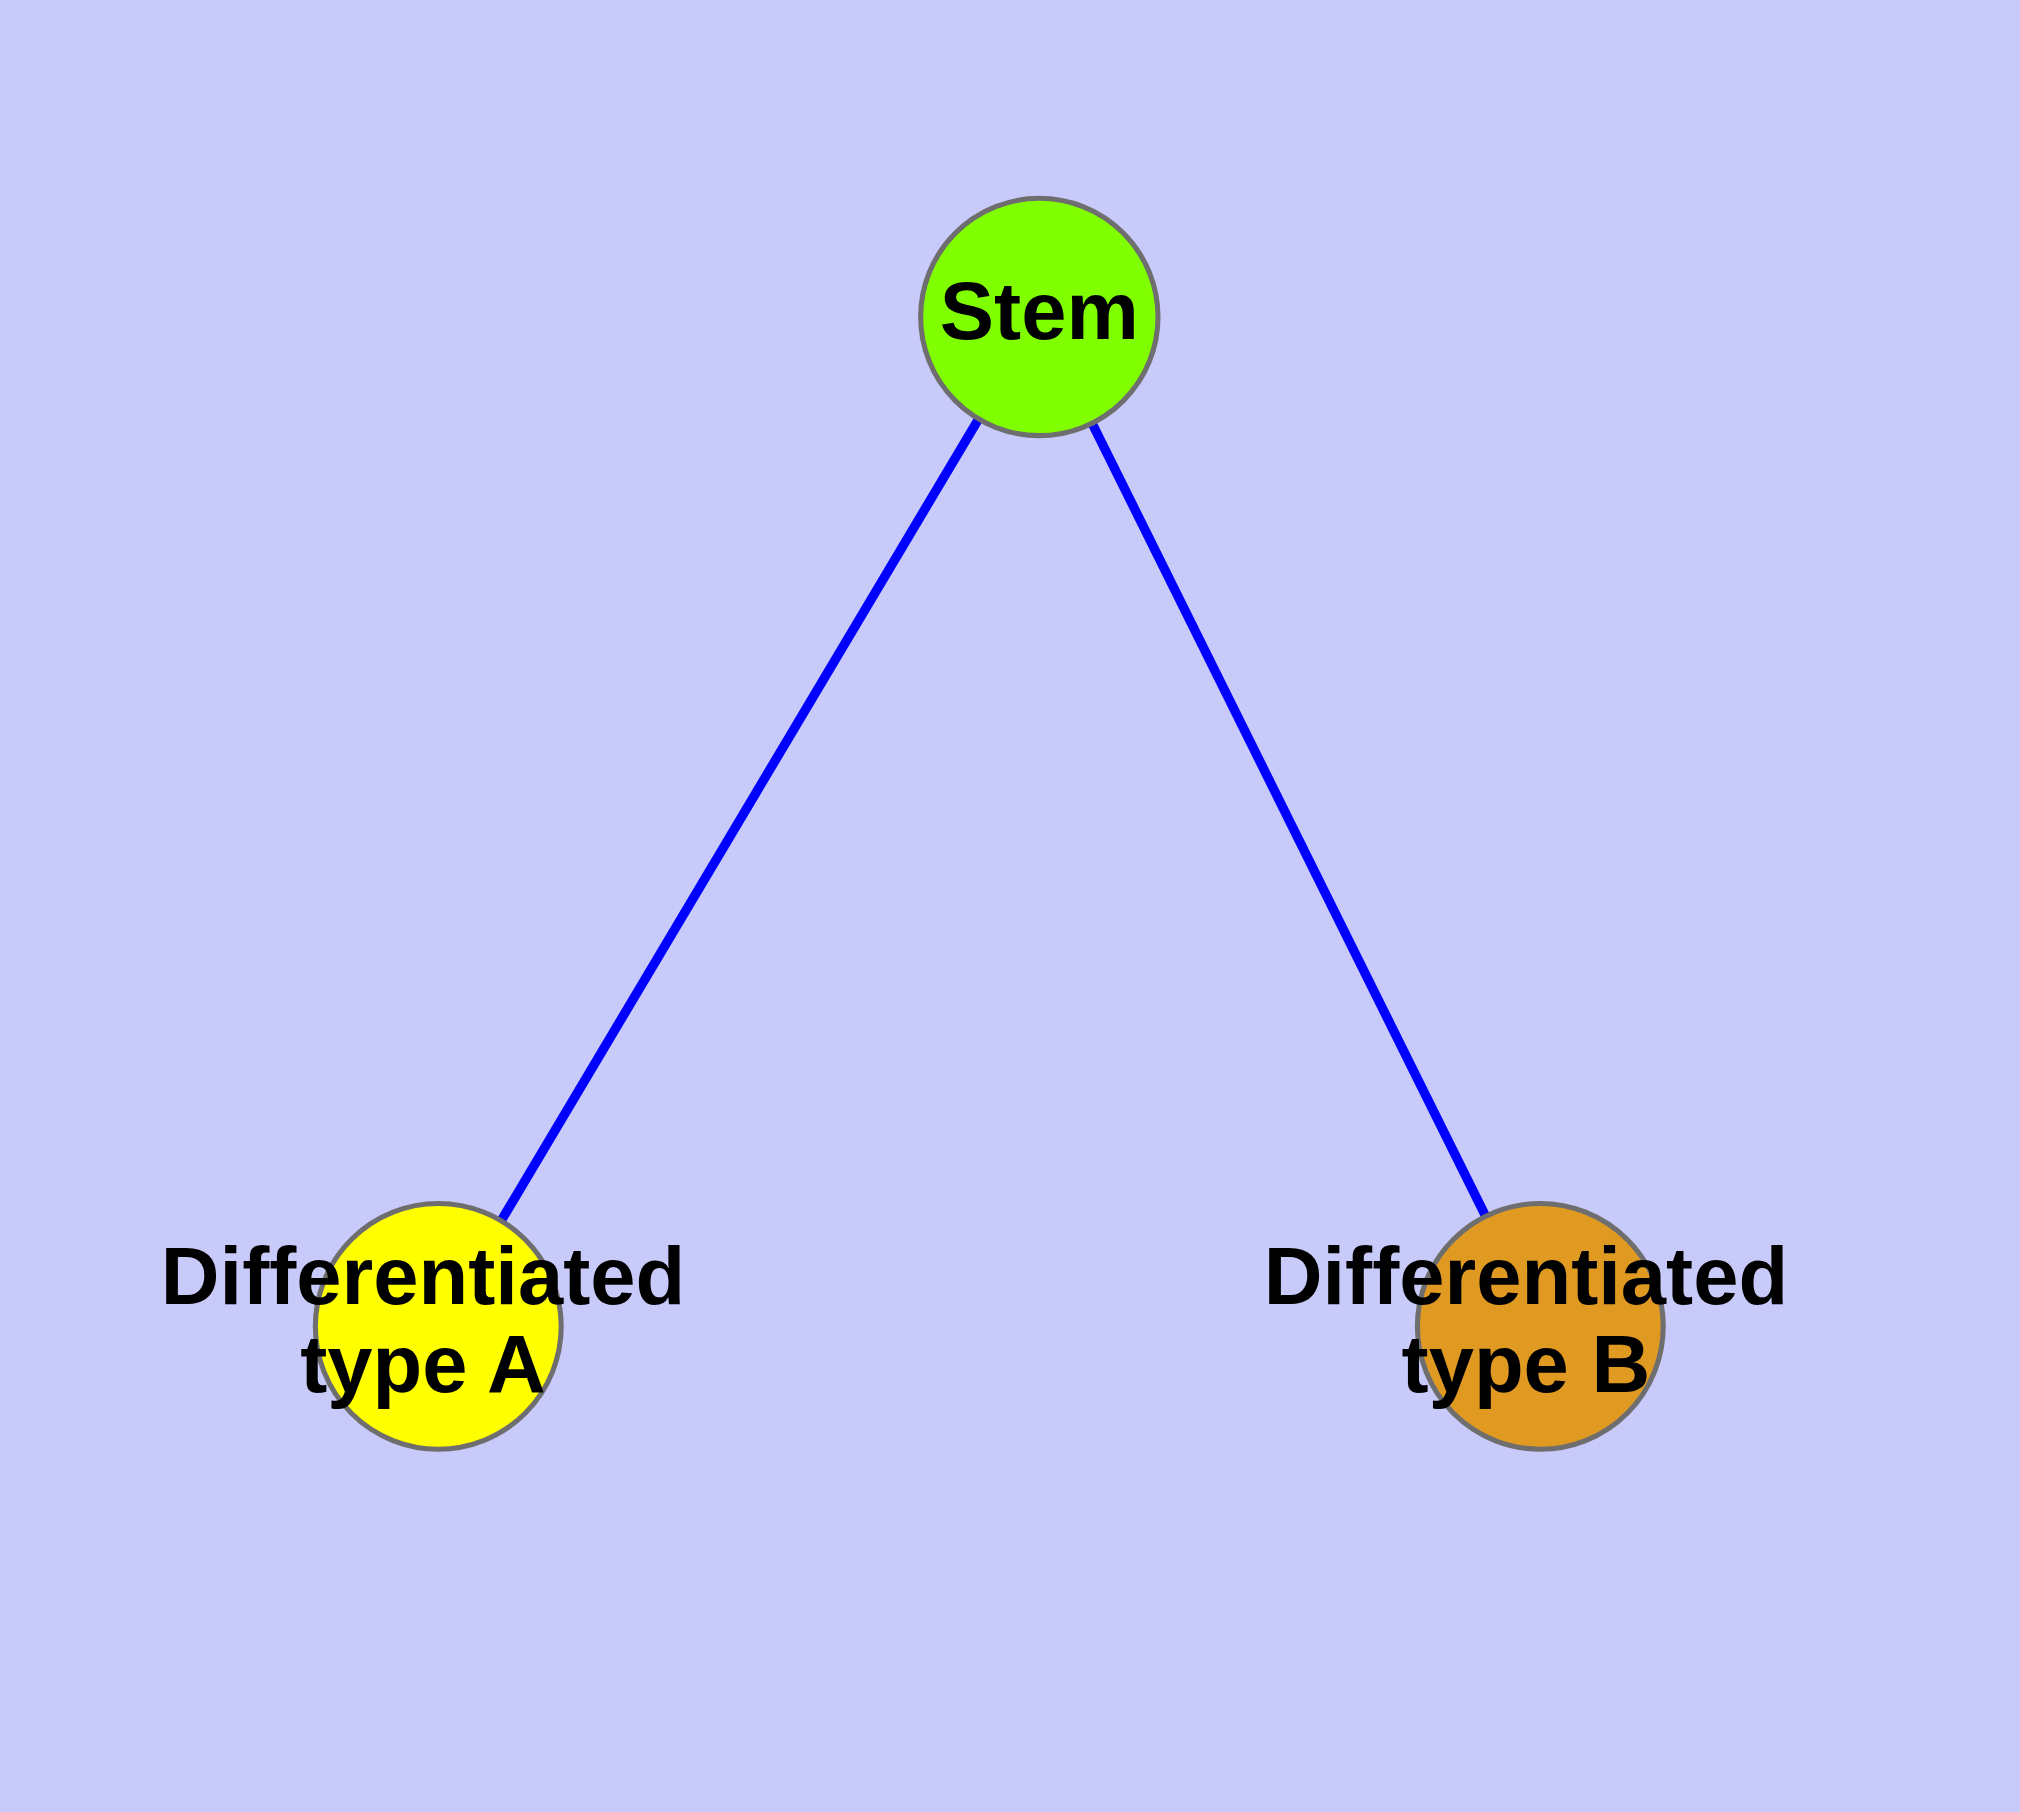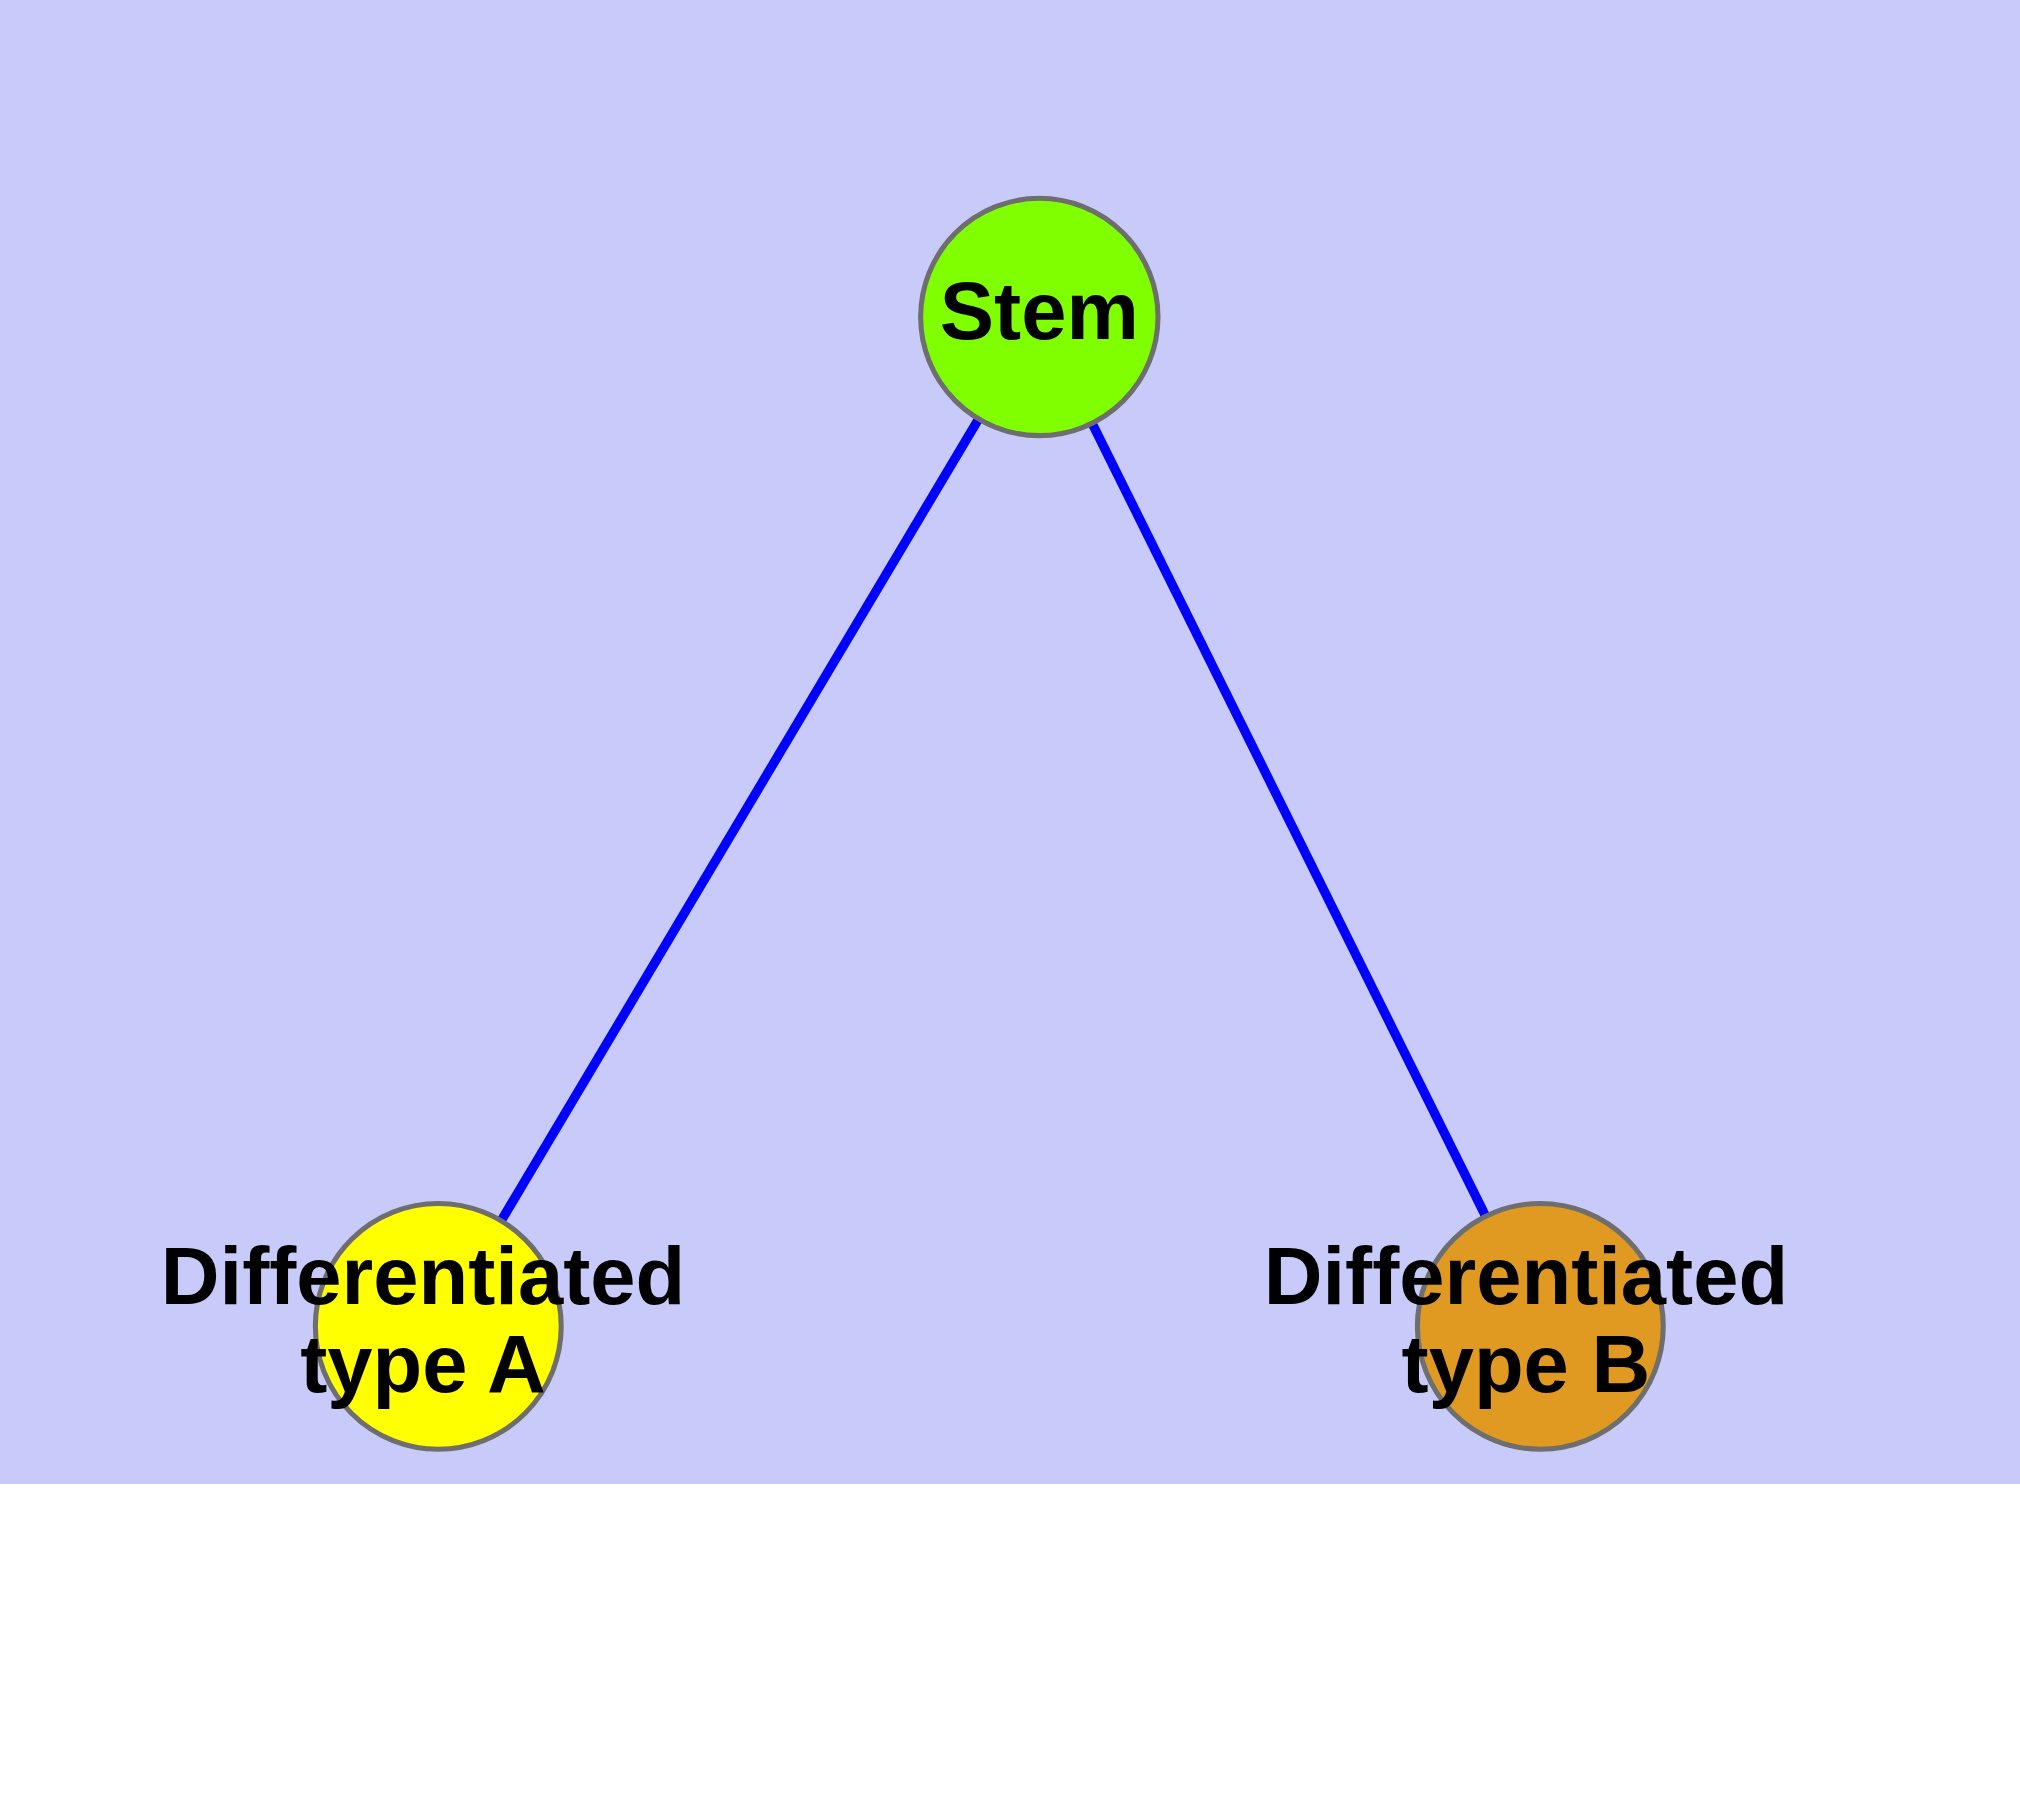--- a/index.html
+++ b/index.html
@@ -26,21 +26,21 @@
     font-family: "Liberation Sans", sans-serif;
     font-weight: bold;
     fill: #000000;
     text-anchor: middle;
     dominant-baseline: middle;
   }
 </style>
 </head>
 <body>
 
-<div id="stage" style="width: 2021px; height: 1484px;">
+<div id="stage" style="width: 2021px; height: 1812px;">
   <svg id="graph-svg" viewBox="0 0 2384 2138" preserveAspectRatio="none" xmlns="http://www.w3.org/2000/svg" style="width: 2021px; height: 1812px;">
 
     <rect id="bg-rect" x="0" y="0" width="2384" height="2138" fill="#c8cbfa"></rect>
 
     <g id="edges-layer">
         <line x1="1226" y1="374" x2="517" y2="1565" stroke="#0000ff" stroke-width="11" stroke-linecap="butt"></line>
         <line x1="1226" y1="374" x2="1817" y2="1565" stroke="#0000ff" stroke-width="11" stroke-linecap="butt"></line>
       </g>
     <g id="nodes-layer">
         <circle cx="1226" cy="374" r="140" fill="#80ff00" stroke="#6e6e6e" stroke-width="6"></circle>

